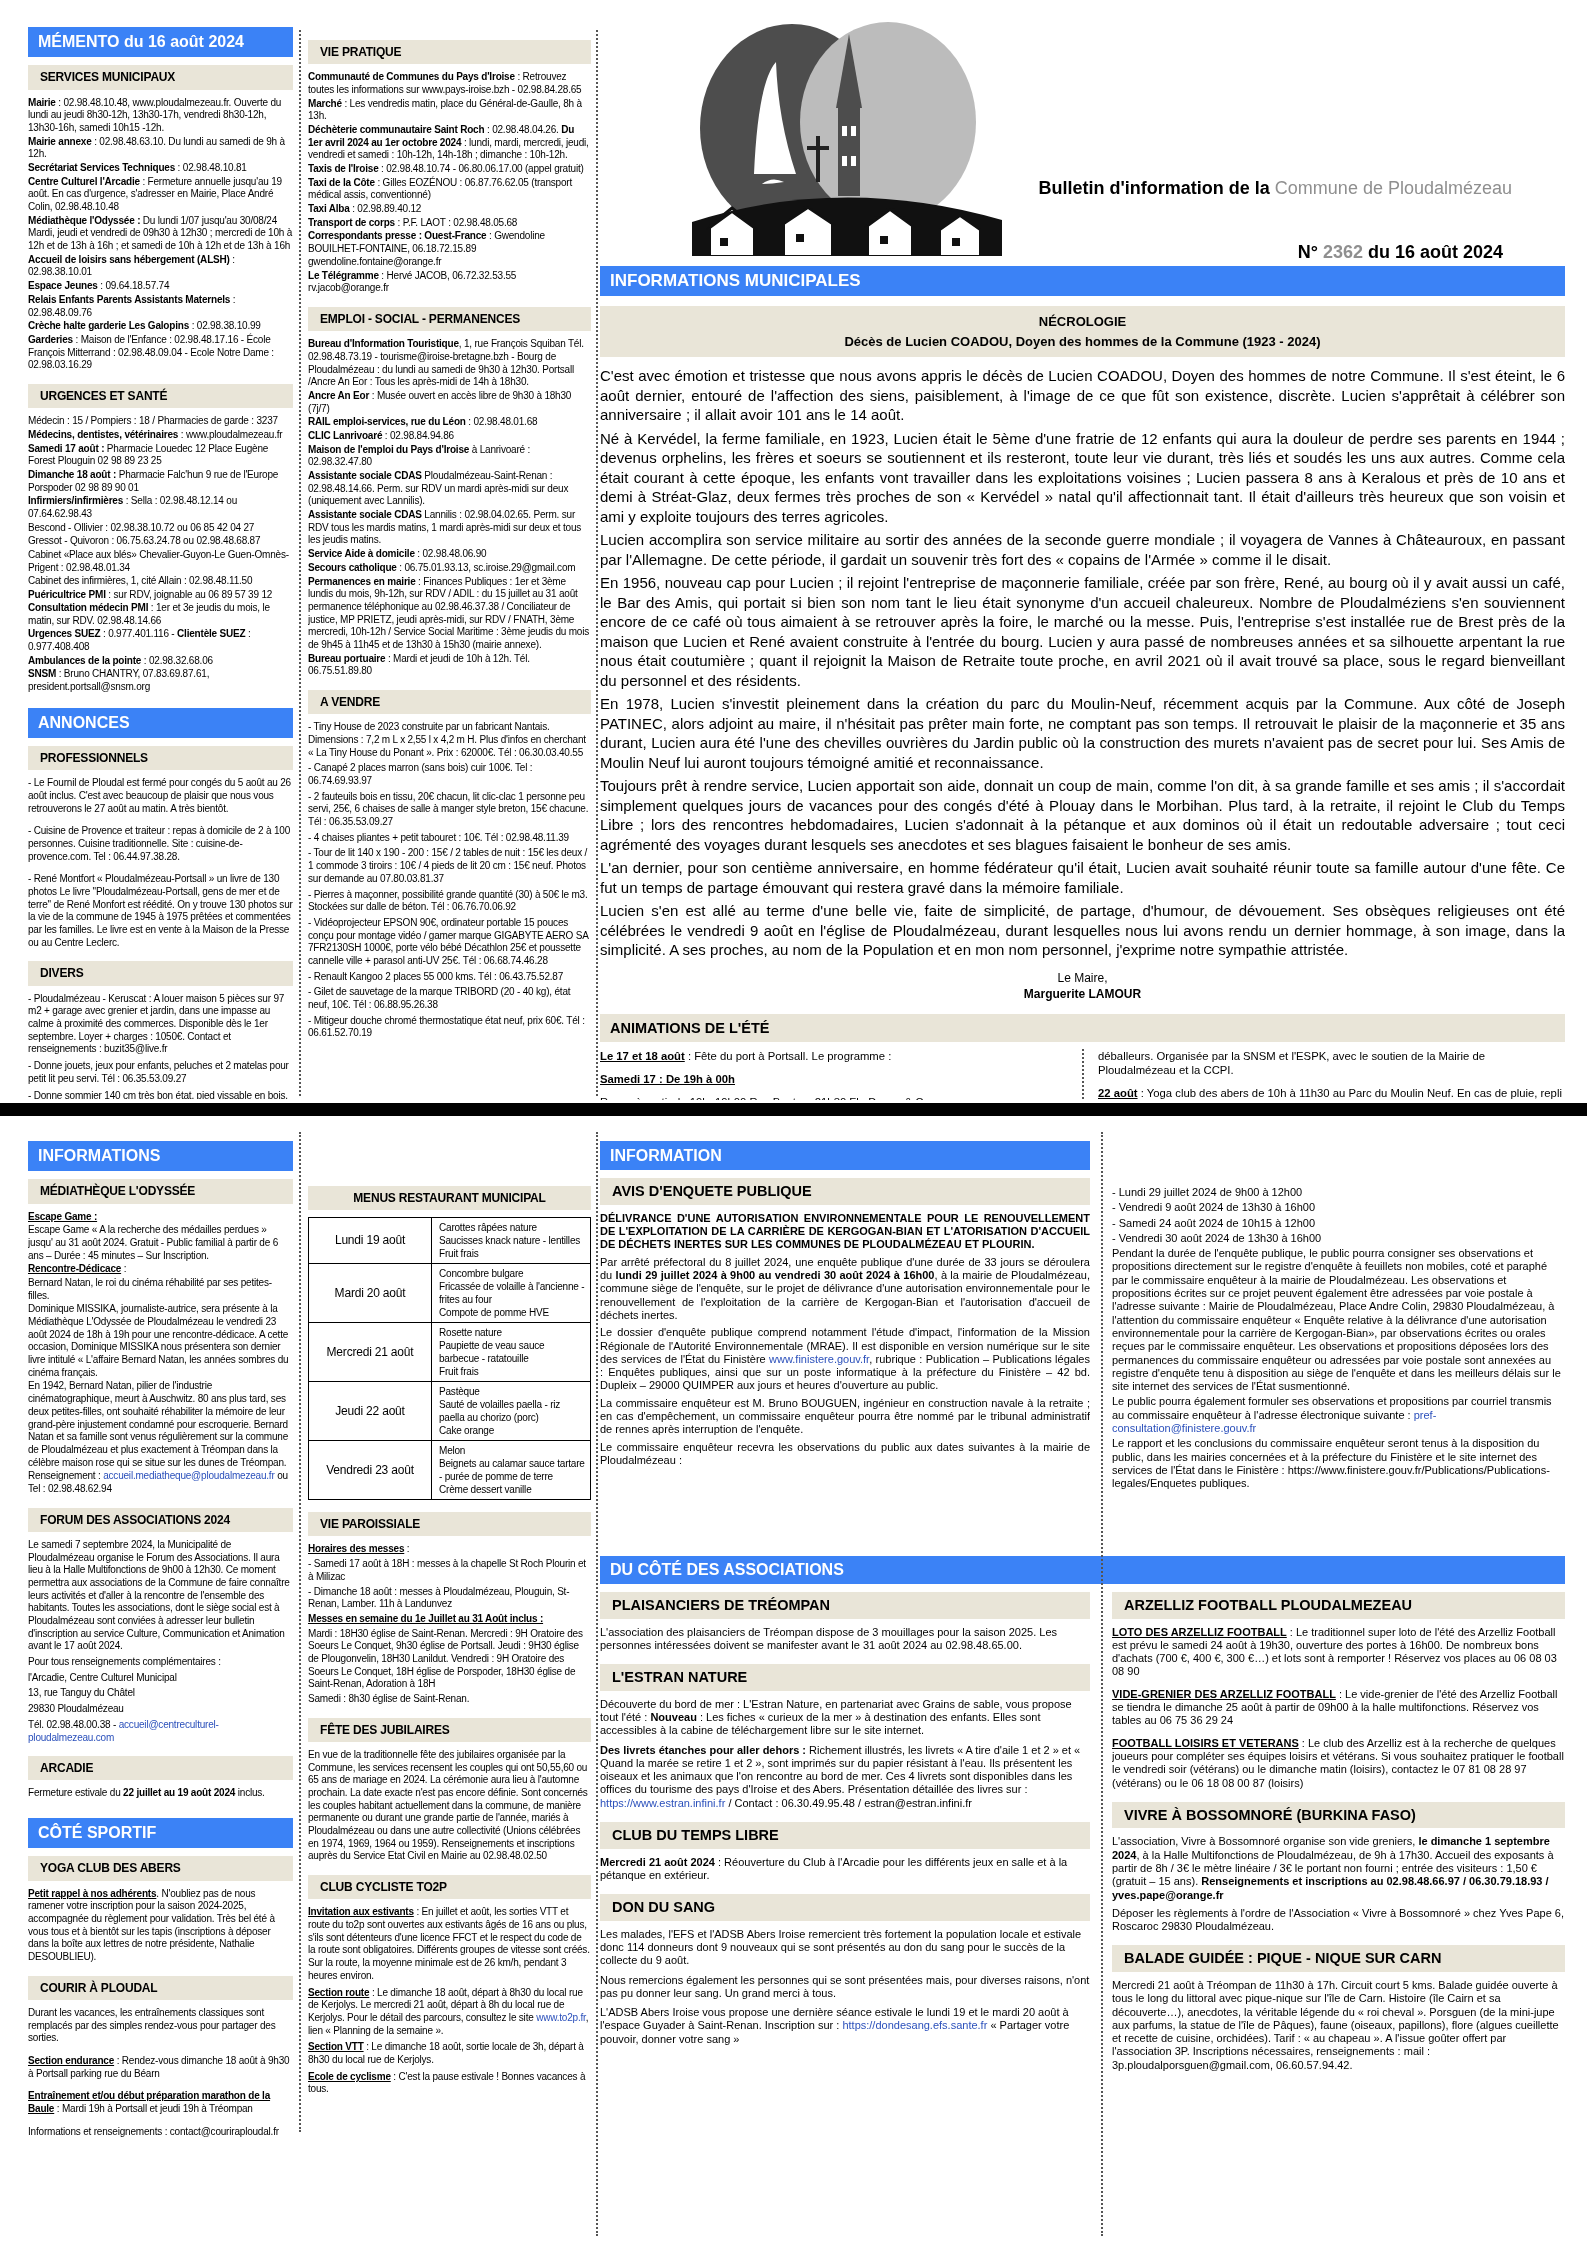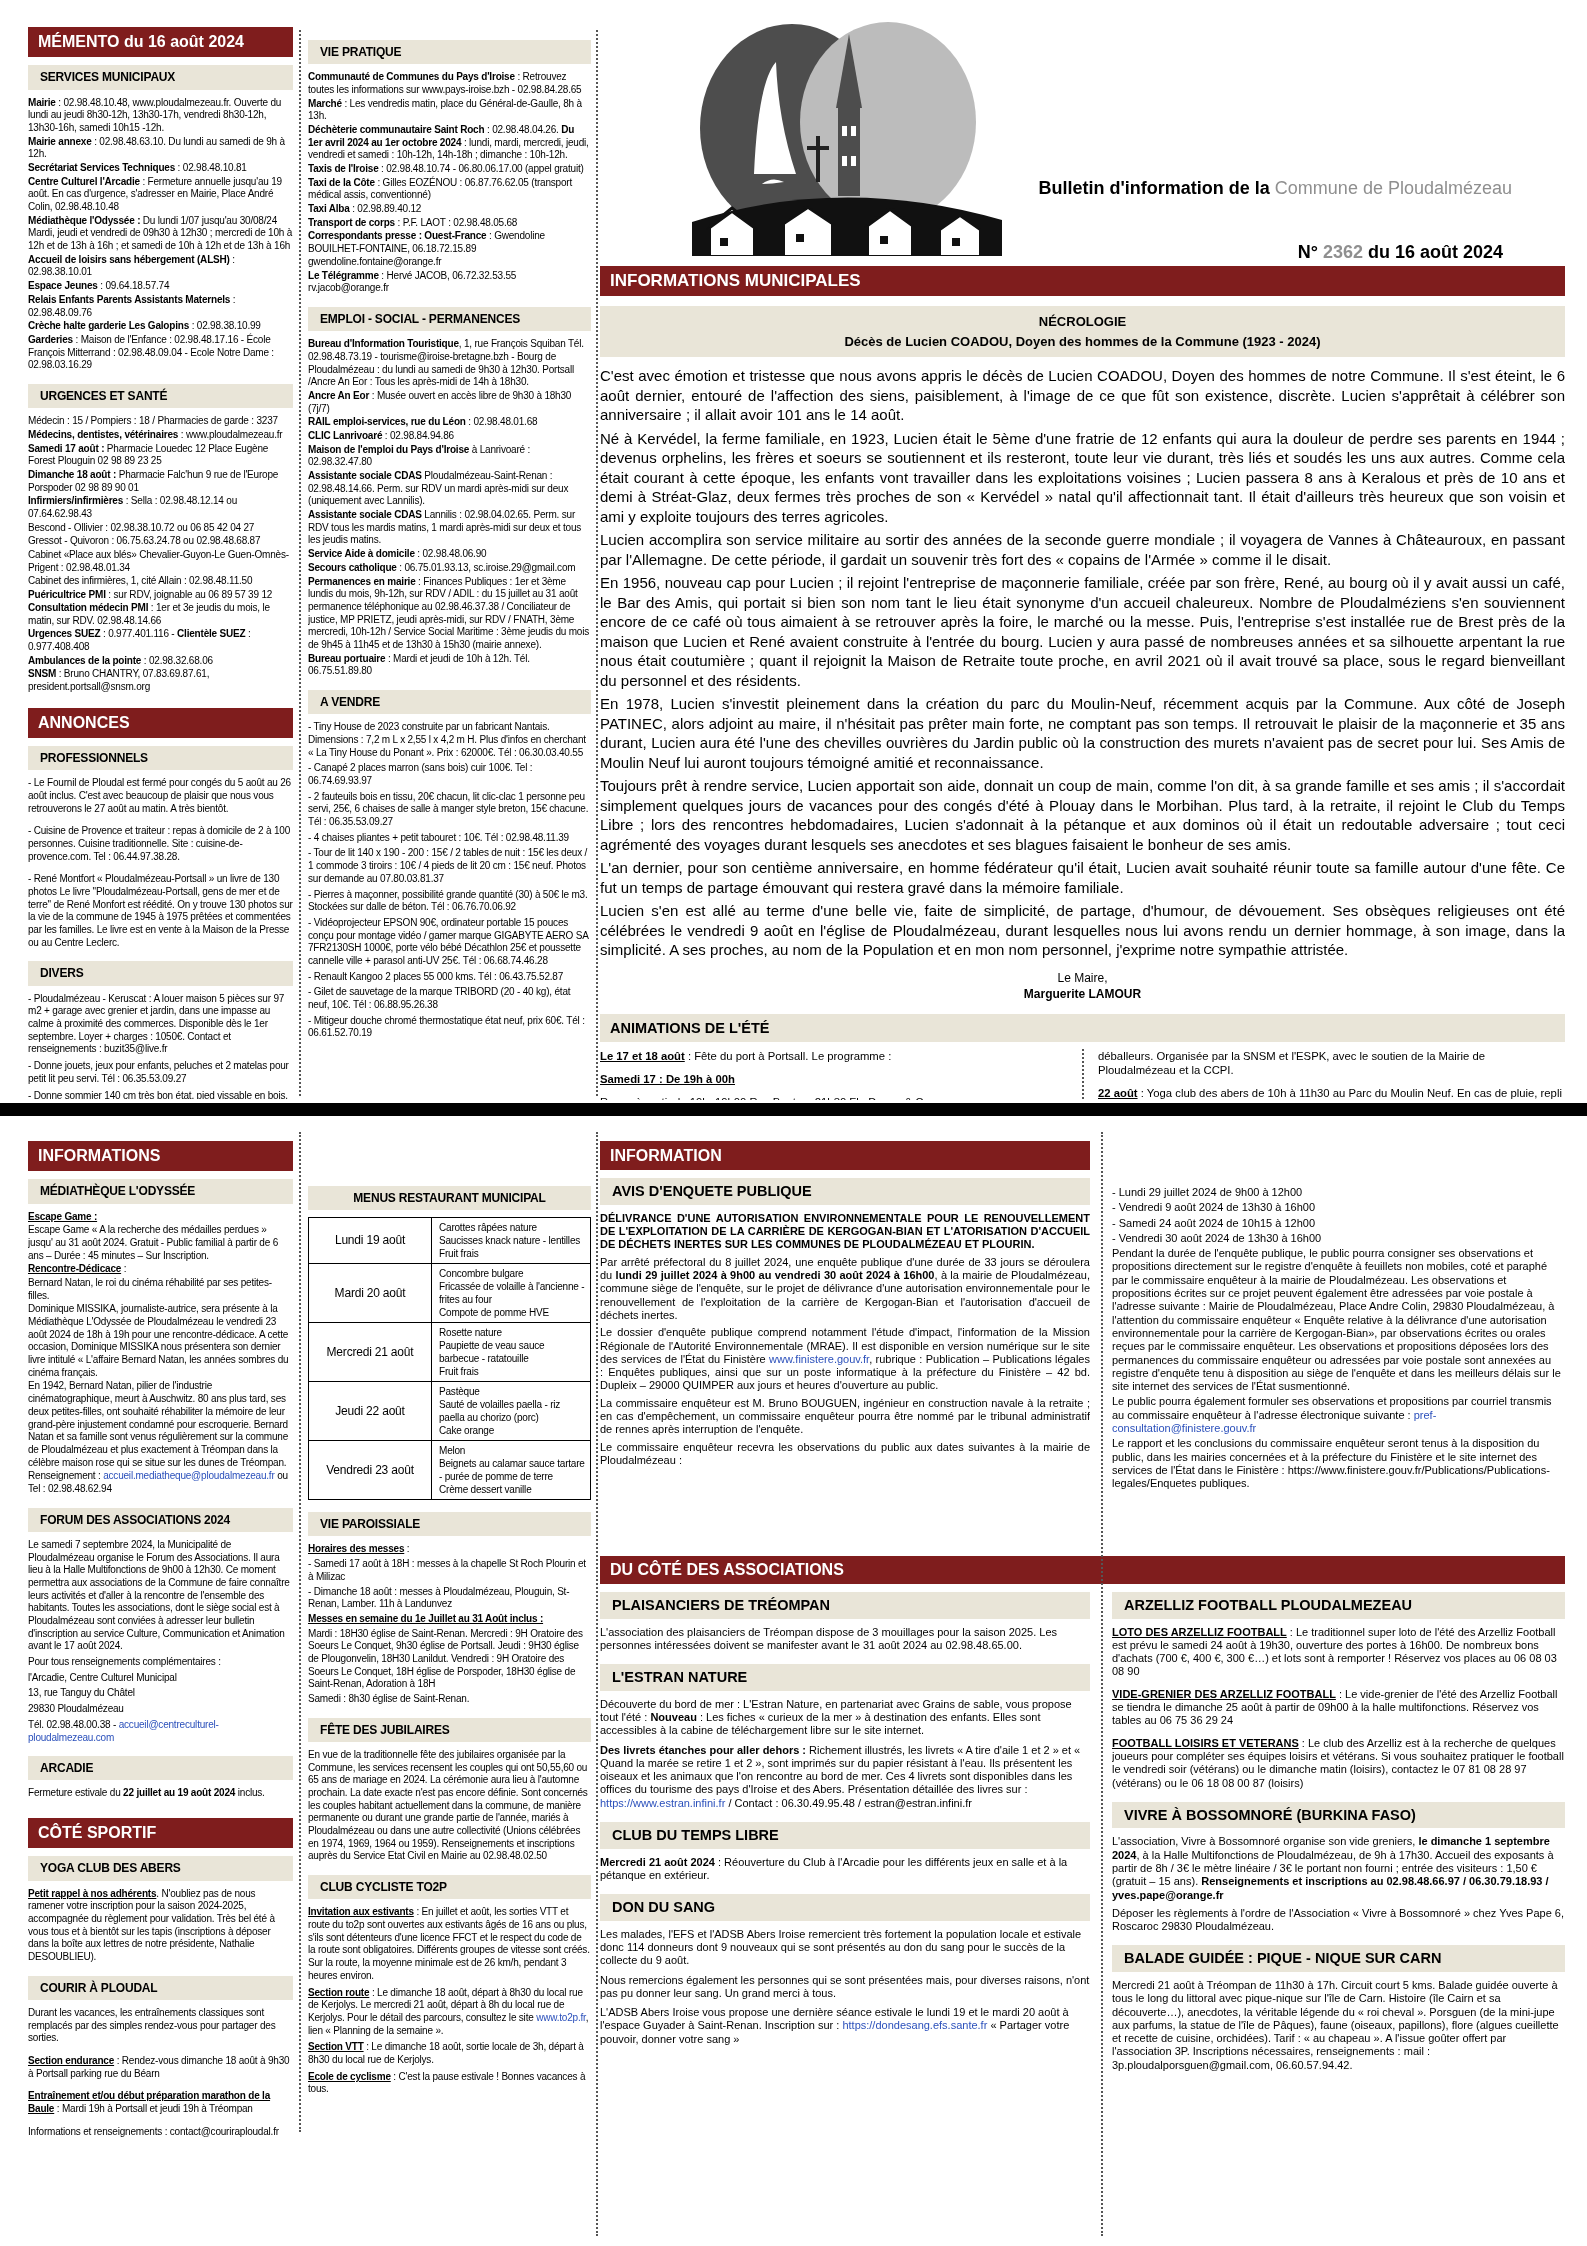--- a/index.html
+++ b/index.html
@@ -1,20 +1,20 @@
 <!DOCTYPE html>
 <html><head>
 <meta charset="utf-8">
 <style>
   html,body{margin:0;padding:0;background:#fff;}
   .page{position:relative;width:1587px;height:2246px;background:#fff;overflow:hidden;
         font-family:"Liberation Sans",sans-serif;color:#000;}
   .abs{position:absolute;}
   
-  .banner{background:#7f1d1d;color:#fff;font-weight:bold;font-size:16px;
+  .banner{background:#3b82f6;color:#fff;font-weight:bold;font-size:16px;
           padding:5px 8px 5px 10px;margin:0 0 8px 0;letter-spacing:0;}
   .shead{background:#e9e5d8;font-weight:bold;font-size:12px;
          padding:5px 4px 4px 12px;margin:12px 0 7px 0;}
   .shead.first{margin-top:0;}
   .shead-lg{font-size:14.5px;}
   
   .colnarrow{font-size:10px;line-height:1.27;letter-spacing:-0.2px;}
   .para{margin:0 0 1px 0;}
   .gap .para{margin:0 0 10px 0;}
   .midgap .para{margin:0 0 4px 0;}

